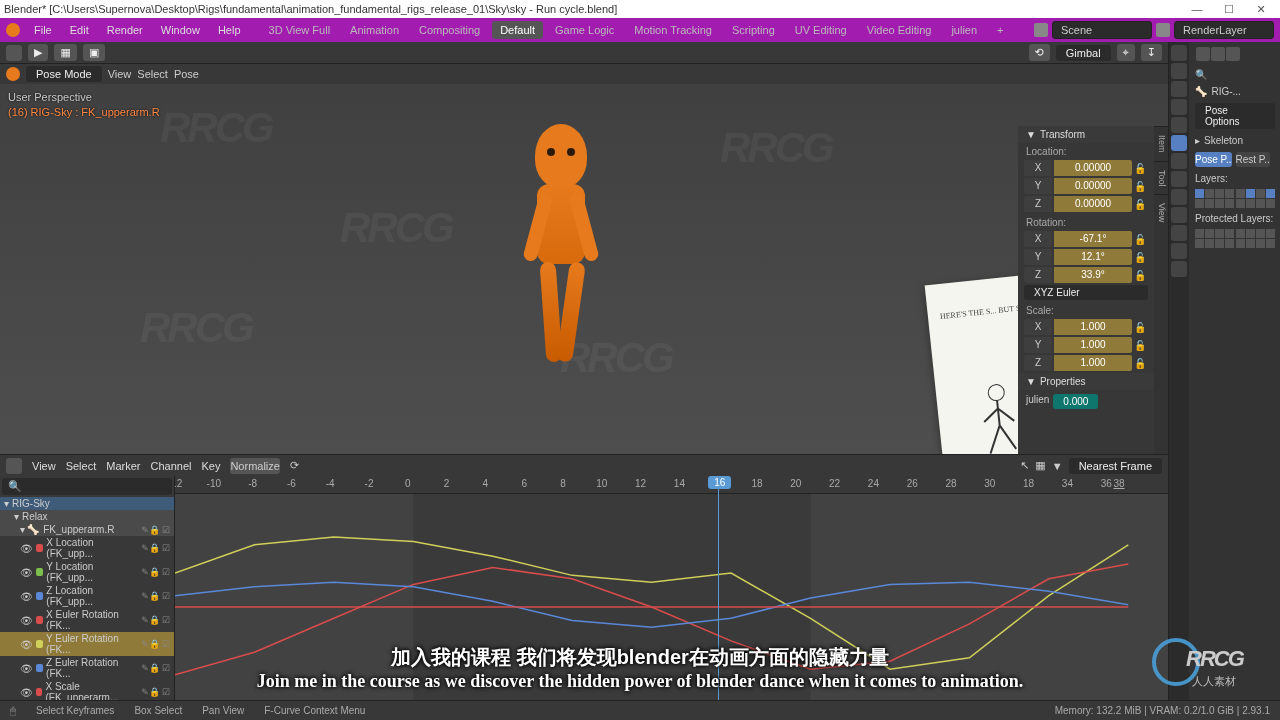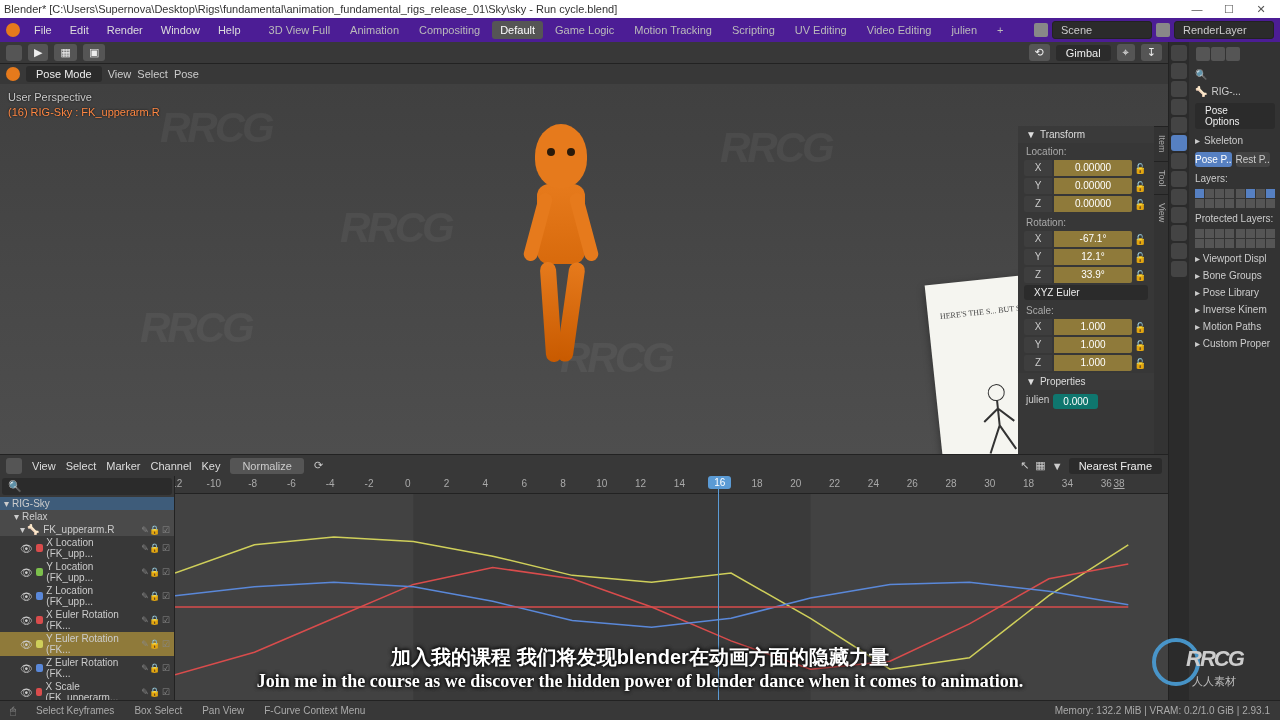--- a/index.html
+++ b/index.html
@@ -2,21 +2,21 @@
 <html><head>
 <meta charset="utf-8">
 <style>
 * { margin:0; padding:0; box-sizing:border-box; font-family:Segoe UI,Arial,sans-serif; }
 body { width:1280px; height:720px; background:#383838; color:#ccc; font-size:11px; overflow:hidden; position:relative; }
 
 .titlebar { height:18px; background:#fff; color:#333; display:flex; align-items:center; padding:0 4px; font-size:11px; }
 .titlebar .winbtns { margin-left:auto; display:flex; gap:2px; }
 .titlebar .winbtns span { width:30px; text-align:center; color:#555; }
 
-.menubar { height:24px; background:#4c1d95; display:flex; align-items:center; padding:0 6px; gap:2px; }
+.menubar { height:24px; background:#a21caf; display:flex; align-items:center; padding:0 6px; gap:2px; }
 .menubar .menu { padding:3px 8px; color:#ddd; }
 .menubar .tabs { display:flex; gap:4px; margin-left:10px; }
 .menubar .tab { padding:3px 8px; color:#bbb; }
 .menubar .tab.active { background:#555; border-radius:3px; color:#fff; }
 .menubar .right { margin-left:auto; display:flex; gap:4px; align-items:center; }
 .scene-box { background:#2b2b2b; border:1px solid #222; padding:2px 18px 2px 8px; min-width:100px; border-radius:3px; }
 
 .main { display:flex; height:678px; }
 .left-col { flex:1; display:flex; flex-direction:column; }
 .right-col { width:112px; background:#333; border-left:1px solid #222; display:flex; flex-direction:column; }
@@ -262,21 +262,21 @@
       </div>
     </div>
 
     <div class="graph-hdr">
       <span style="width:16px;height:16px;background:#555;border-radius:3px;"></span>
       <span class="m">View</span>
       <span class="m">Select</span>
       <span class="m">Marker</span>
       <span class="m">Channel</span>
       <span class="m">Key</span>
-      <span class="btn" style="background:#555;padding:2px 12px;border-radius:3px;">Normalize</span>
+      <span class="btn" style="background:#555;padding:2px 0;border-radius:3px;">Normalize</span>
       <span>⟳</span>
       <div class="right">
         <span>↖</span>
         <span>▦</span>
         <span>▼</span>
         <span class="dd">Nearest Frame</span>
       </div>
     </div>
     <div class="graph">
       <div class="channels">
@@ -501,28 +501,20 @@
               <div class="c"></div>
               <div class="c"></div>
               <div class="c"></div>
               <div class="c"></div>
               <div class="c"></div>
               <div class="c"></div>
               <div class="c"></div>
               <div class="c"></div>
             </div>
         </div>
-        <div id="prop-sections">
-            <div class="sec">▸ Viewport Displ</div>
-            <div class="sec">▸ Bone Groups</div>
-            <div class="sec">▸ Pose Library</div>
-            <div class="sec">▸ Inverse Kinem</div>
-            <div class="sec">▸ Motion Paths</div>
-            <div class="sec">▸ Custom Proper</div>
-          </div>
       </div>
     </div>
   </div>
 </div>
 
 <div class="status">
   <span>🖱</span>
   <span>Select Keyframes</span>
   <span>Box Select</span>
   <span>Pan View</span>

